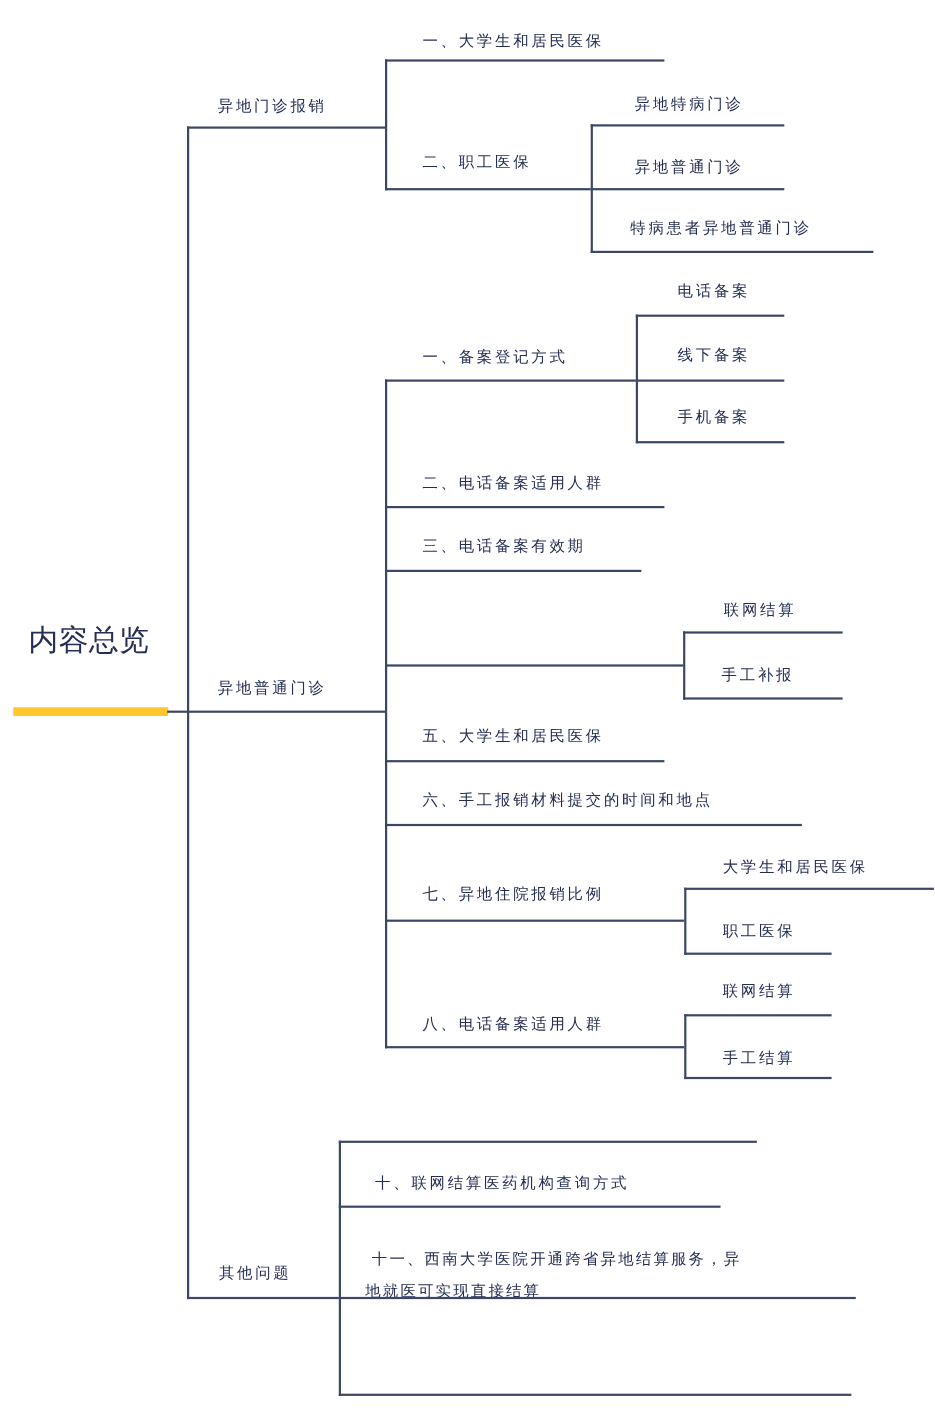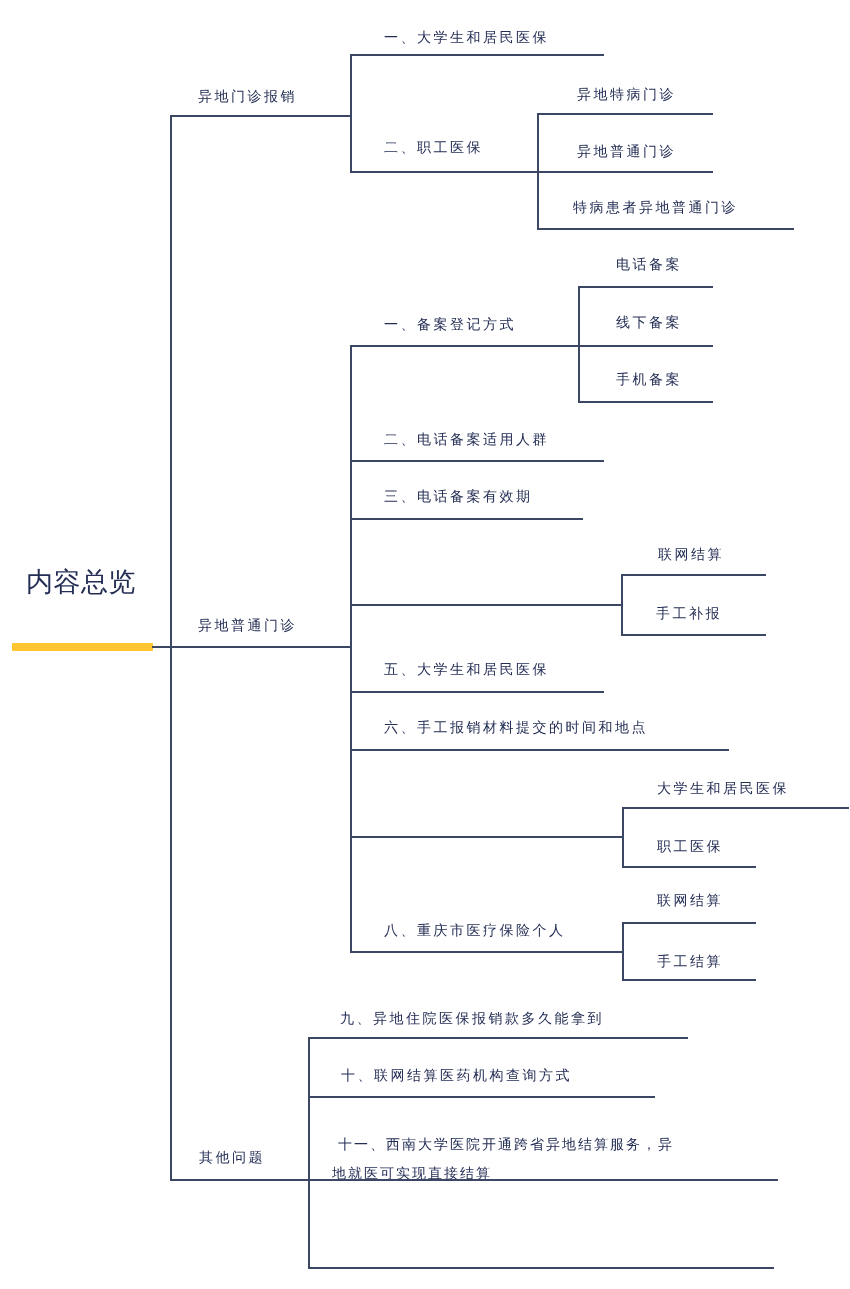--- a/index.html
+++ b/index.html
@@ -116,44 +116,44 @@
 
   <div class="label" style="left:656px;top:602px">手工补报</div>
   <div class="hline" style="left:621px;top:634px;width:145px"></div>
 
   <div class="label" style="left:384px;top:658px">五、大学生和居民医保</div>
   <div class="hline" style="left:350px;top:691px;width:254px"></div>
 
   <div class="label" style="left:384px;top:716px">六、手工报销材料提交的时间和地点</div>
   <div class="hline" style="left:350px;top:749px;width:379px"></div>
 
+  <div class="label" style="left:384px;top:801px">七、异地住院报销比例</div>
   <div class="hline" style="left:350px;top:836px;width:272px"></div>
   <div class="vline" style="left:622px;top:807px;height:61px"></div>
 
   <div class="label" style="left:657px;top:777px">大学生和居民医保</div>
   <div class="hline" style="left:622px;top:807px;width:227px"></div>
 
   <div class="label" style="left:657px;top:835px">职工医保</div>
   <div class="hline" style="left:622px;top:866px;width:134px"></div>
 
-  <div class="label" style="left:384px;top:919px">八、重庆市医疗保险个人</div>
+  <div class="label" style="left:384px;top:919px">八、电话备案适用人群</div>
   <div class="hline" style="left:350px;top:951px;width:272px"></div>
   <div class="vline" style="left:622px;top:922px;height:59px"></div>
 
   <div class="label" style="left:657px;top:889px">联网结算</div>
   <div class="hline" style="left:622px;top:922px;width:134px"></div>
 
   <div class="label" style="left:657px;top:950px">手工结算</div>
   <div class="hline" style="left:622px;top:979px;width:134px"></div>
 
   <div class="label" style="left:199px;top:1146px">其他问题</div>
   <div class="hline" style="left:170px;top:1179px;width:138px"></div>
   <div class="vline" style="left:308px;top:1037px;height:232px"></div>
 
-  <div class="label" style="left:340px;top:1007px">九、异地住院医保报销款多久能拿到</div>
   <div class="hline" style="left:308px;top:1037px;width:380px"></div>
 
   <div class="label" style="left:341px;top:1064px">十、联网结算医药机构查询方式</div>
   <div class="hline" style="left:308px;top:1096px;width:347px"></div>
 
   <div class="label multi" style="left:332px;top:1130px">十一、西南大学医院开通跨省异地结算服务，异
 地就医可实现直接结算</div>
   <div class="hline" style="left:308px;top:1179px;width:470px"></div>
 
   <div class="hline" style="left:308px;top:1267px;width:466px"></div>

